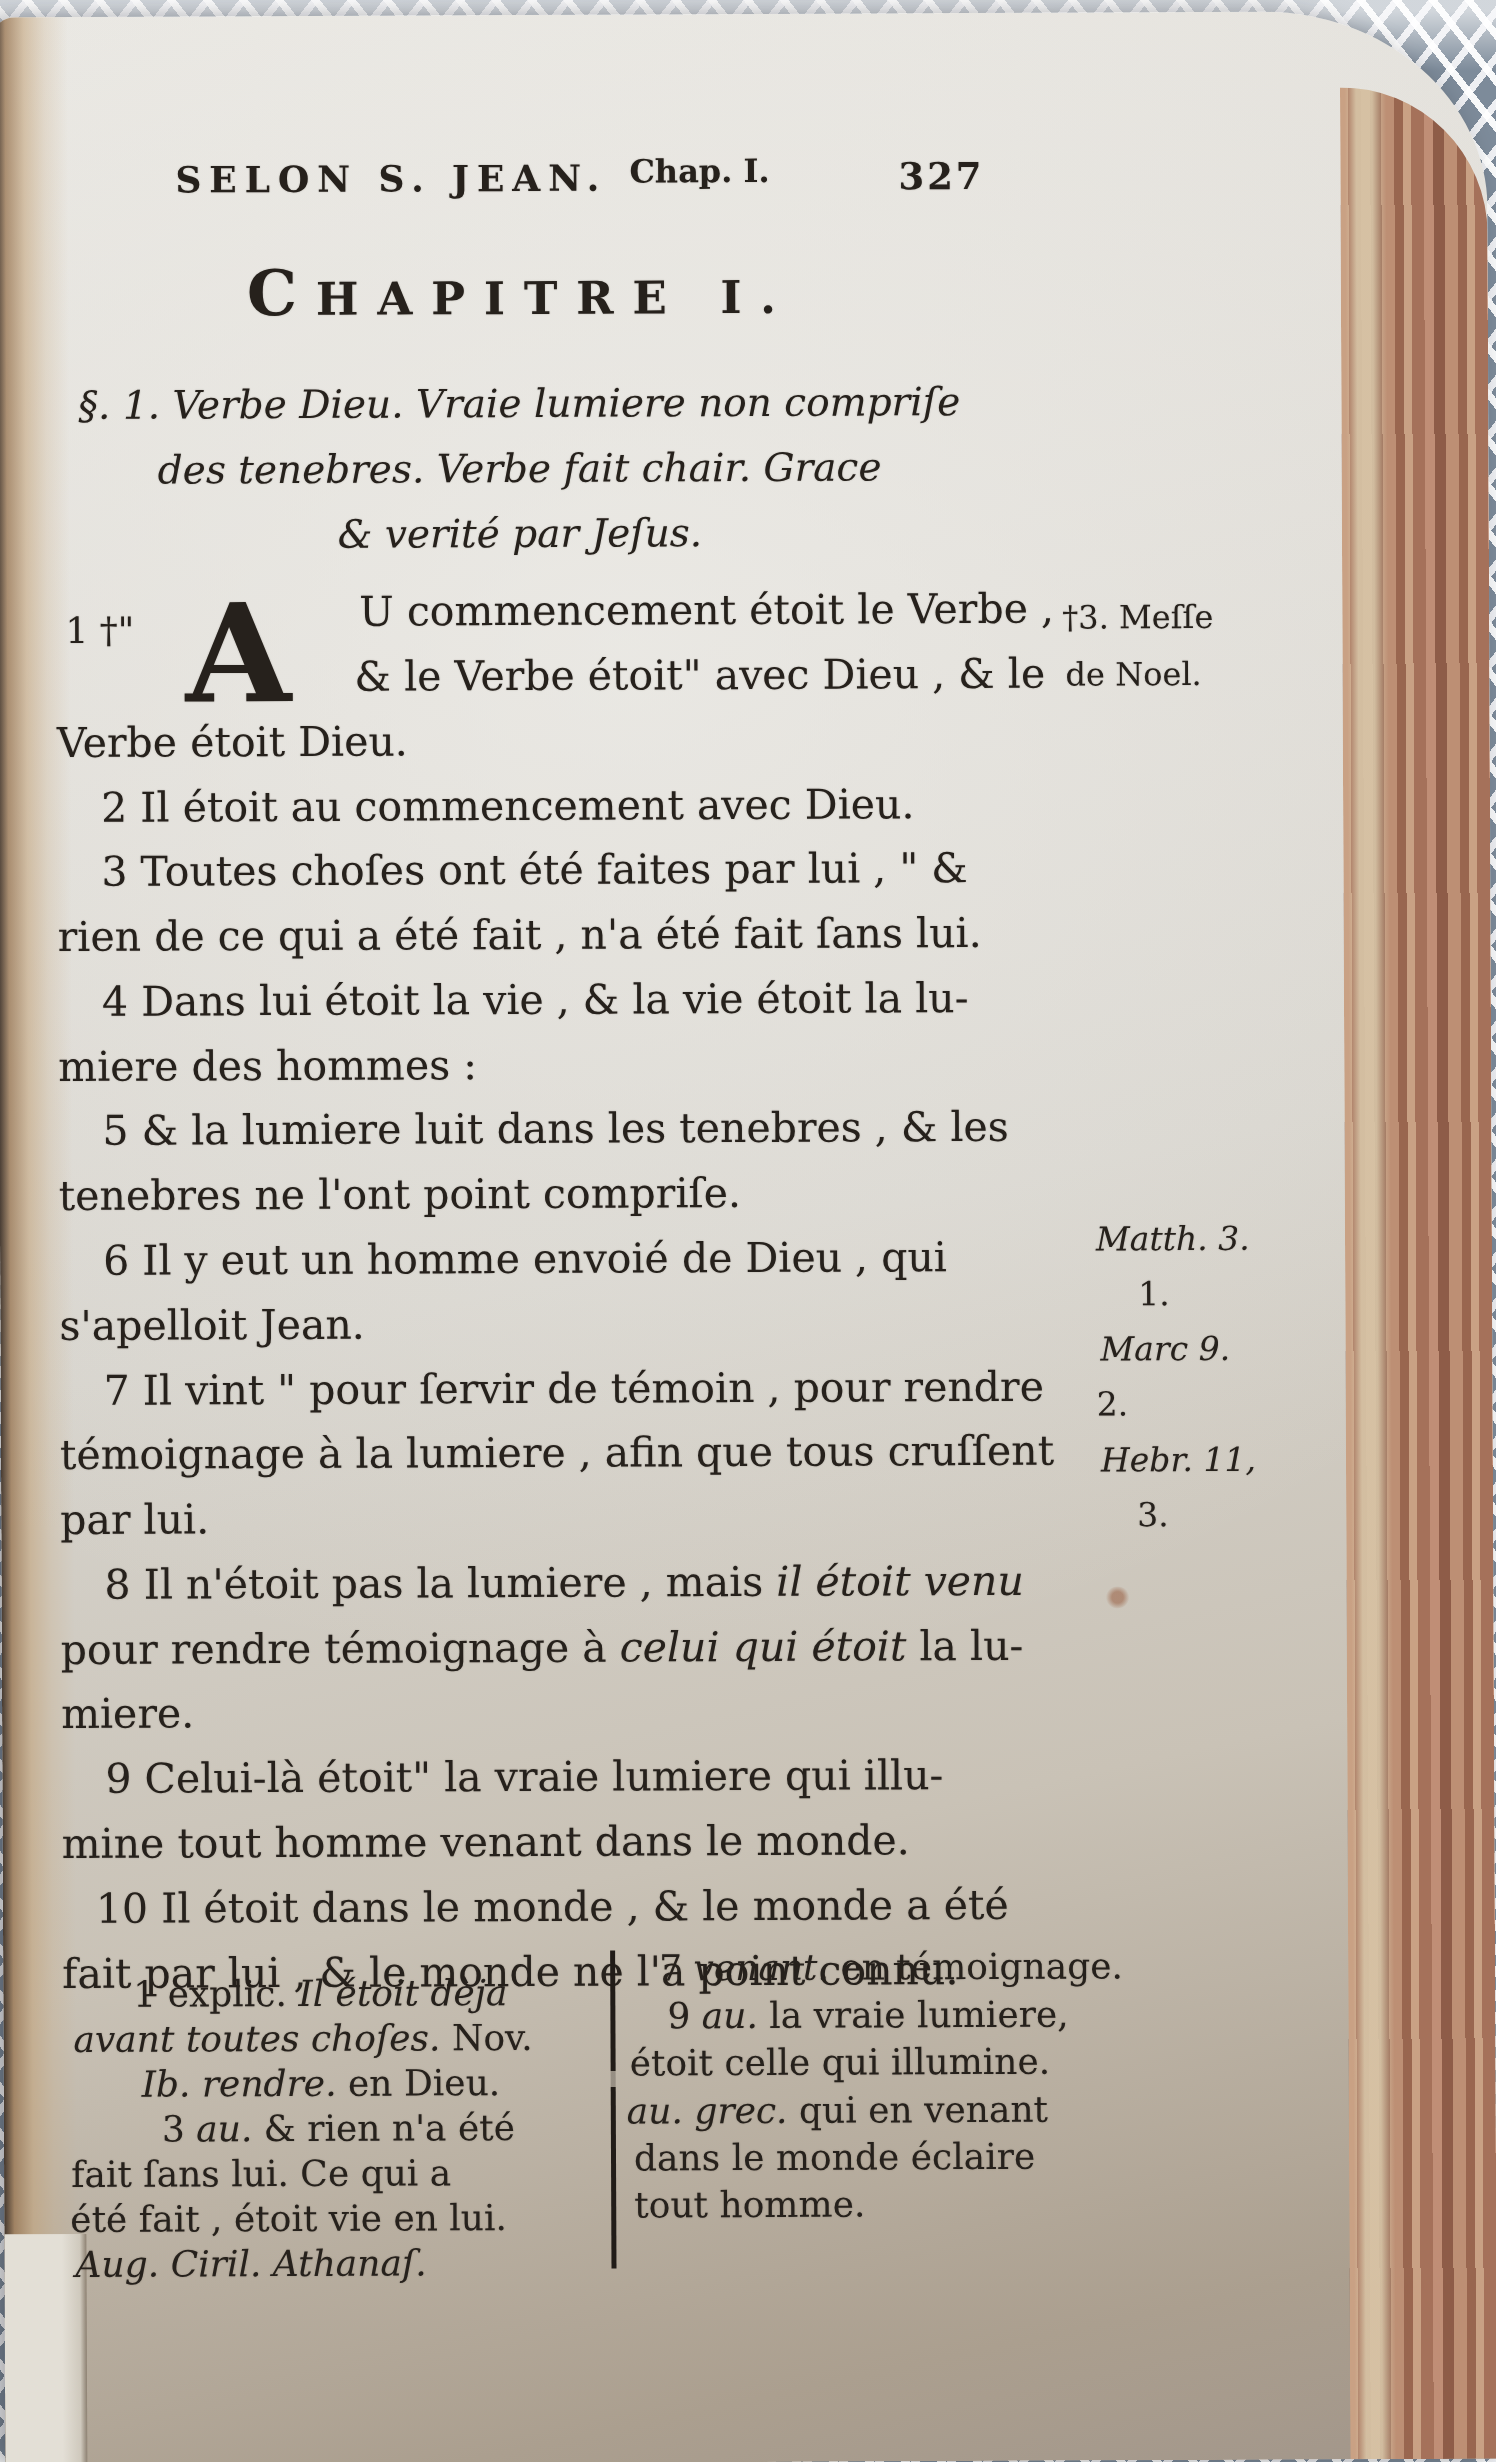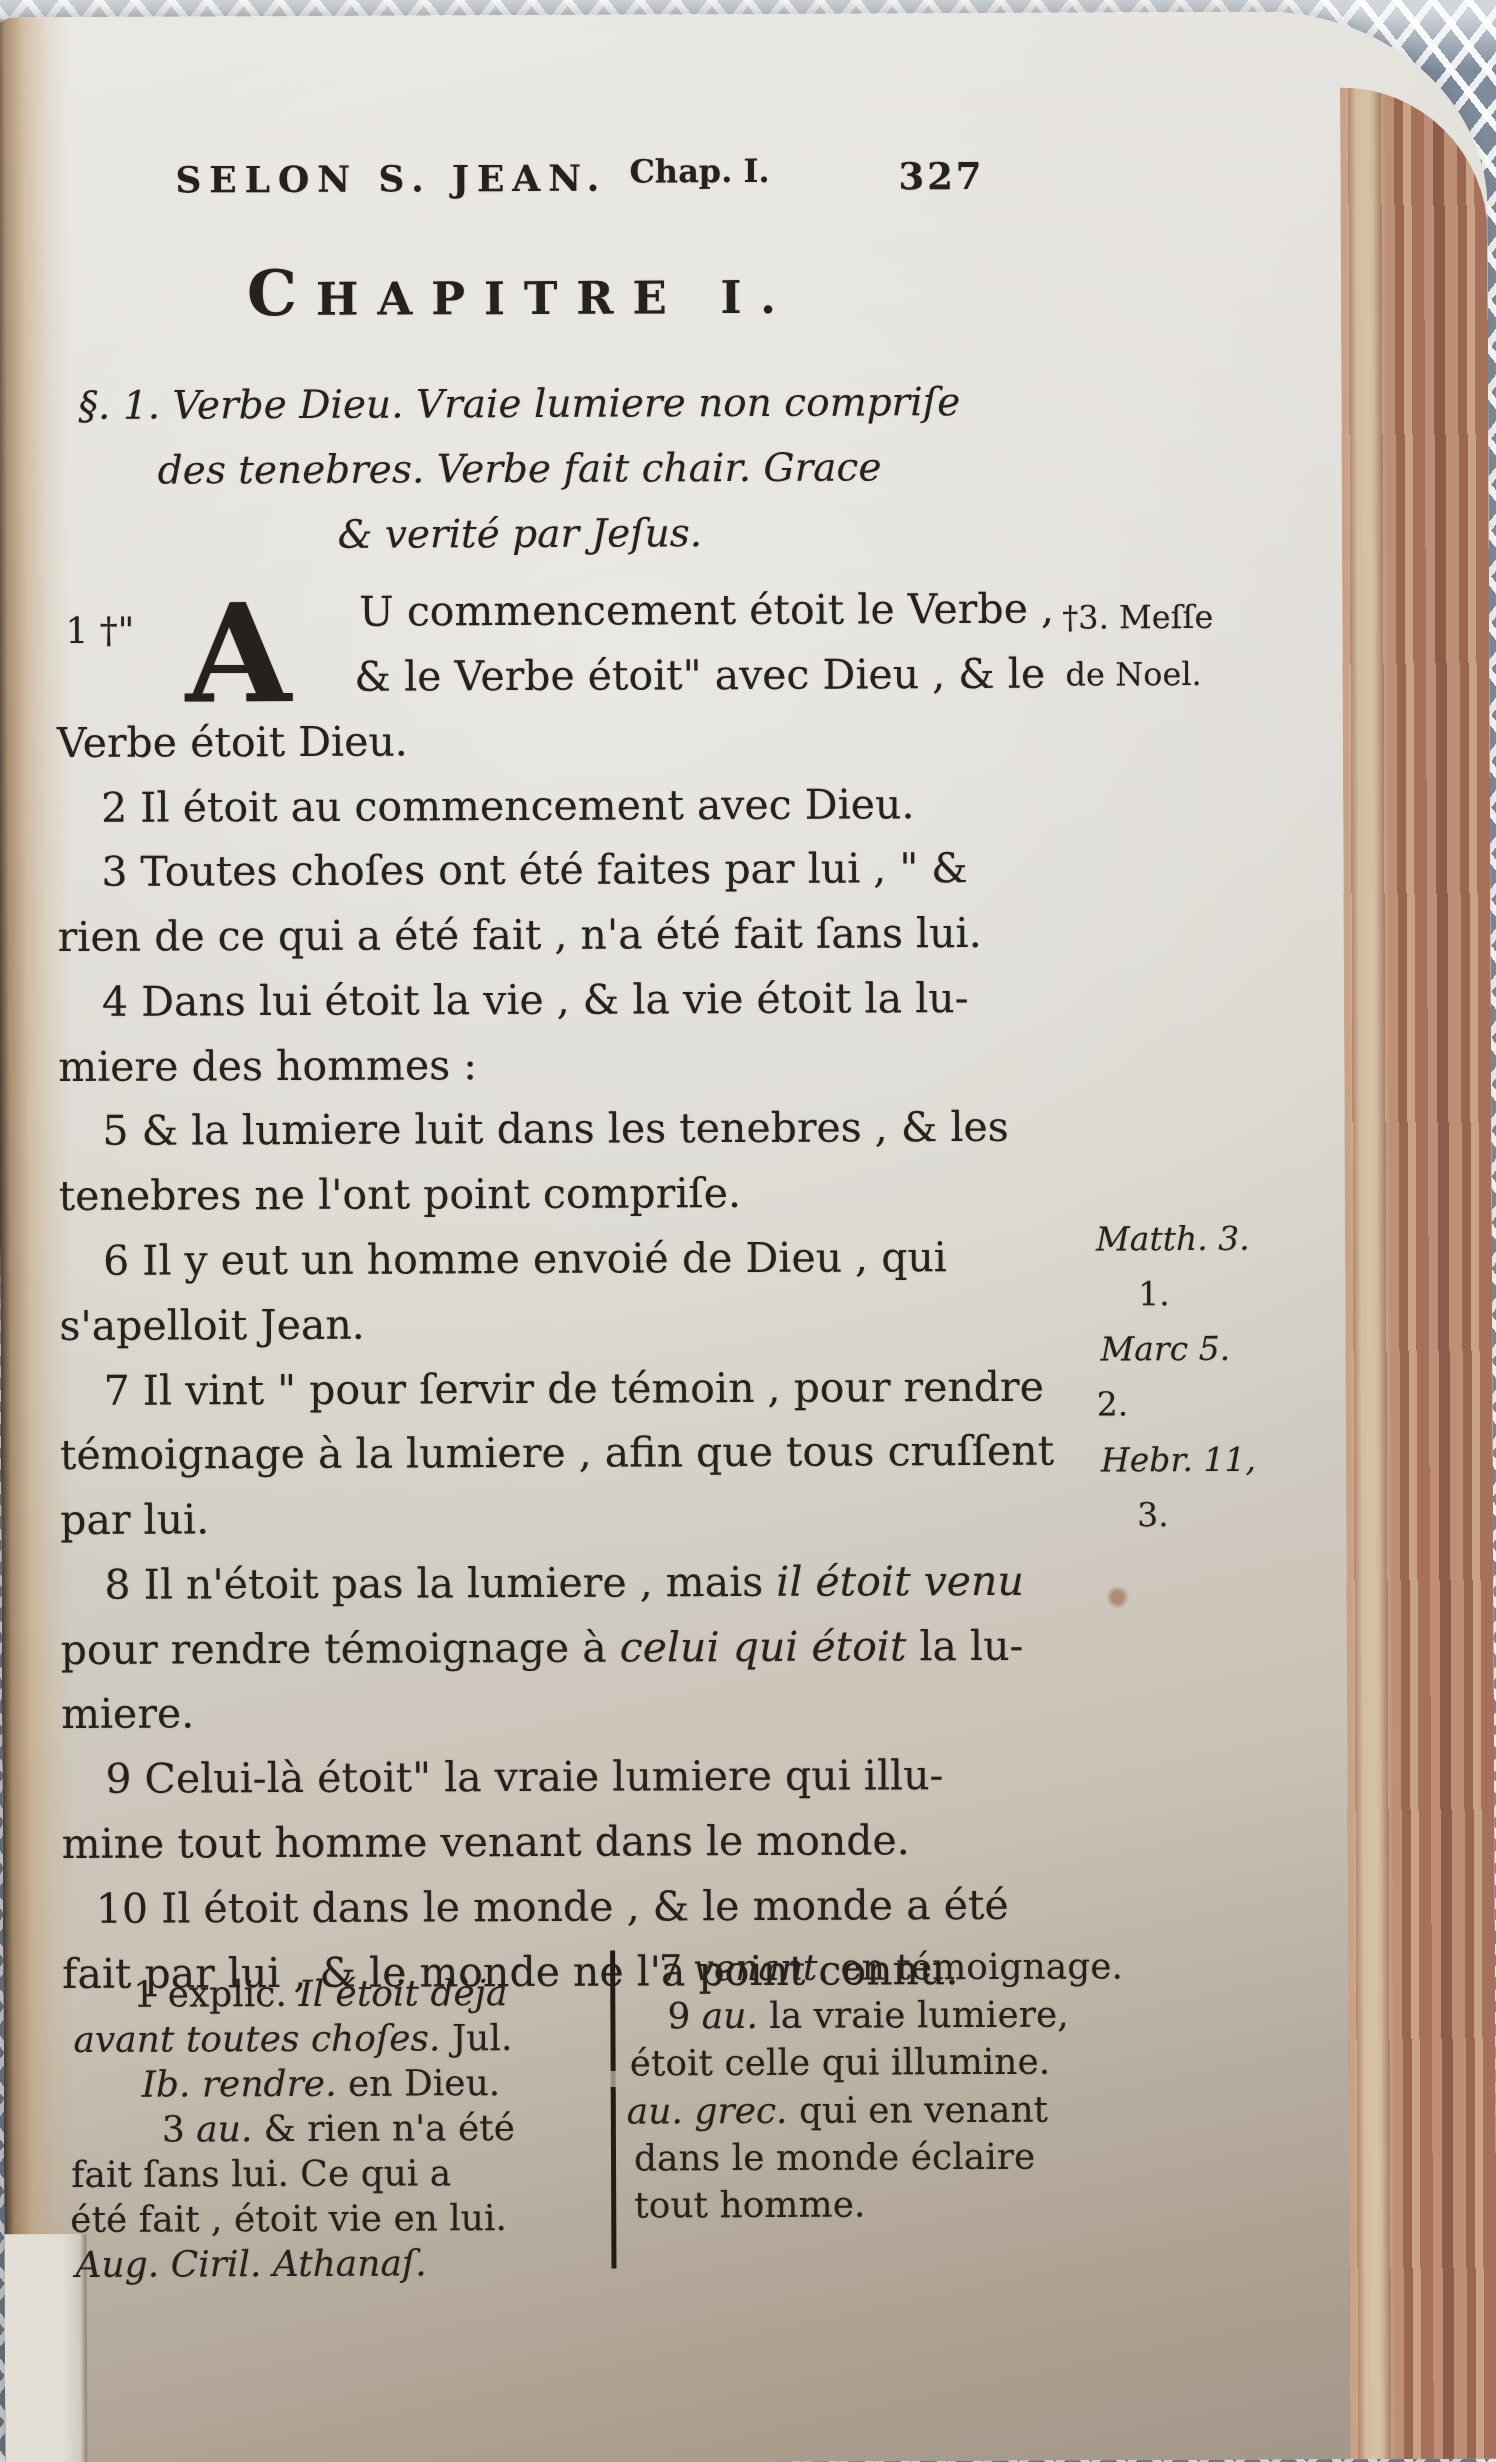--- a/index.html
+++ b/index.html
@@ -130,29 +130,29 @@
       <div class="bl" style="left:59px;top:1817px">mine tout homme venant dans le monde.</div>
 
       <div class="bl" style="left:93px;top:1882px">10 Il étoit dans le monde , &amp; le monde a été</div>
       <div class="bl" style="left:59px;top:1947px">fait par lui , &amp; le monde ne l'a point connu.</div>
 
       <div class="mnote" style="left:1065px;top:600px">†3. Meſſe</div>
       <div class="mnote" style="left:1068px;top:657px">de Noel.</div>
 
       <div class="mref it" style="left:1096px;top:1221px">Matth. 3.</div>
       <div class="mref" style="left:1138px;top:1276px">1.</div>
-      <div class="mref it" style="left:1100px;top:1331px">Marc 5.</div>
+      <div class="mref it" style="left:1100px;top:1331px">Marc 9.</div>
       <div class="mref" style="left:1096px;top:1386px">2.</div>
       <div class="mref it" style="left:1100px;top:1442px">Hebr. 11,</div>
       <div class="mref" style="left:1136px;top:1497px">3.</div>
 
       <div class="fn-divider"></div>
 
       <div class="fn" style="left:130px;top:1971px"><span>1 explic. </span><span class="it">Il étoit dèja</span><span></span></div>
-      <div class="fn" style="left:70px;top:2016px"><span></span><span class="it">avant toutes choſes.</span><span> Jul.</span></div>
+      <div class="fn" style="left:70px;top:2016px"><span></span><span class="it">avant toutes choſes.</span><span> Nov.</span></div>
       <div class="fn" style="left:138px;top:2061px"><span></span><span class="it">Ib. rendre.</span><span> en Dieu.</span></div>
       <div class="fn" style="left:158px;top:2106px"><span>3 </span><span class="it">au.</span><span> &amp; rien n'a été</span></div>
       <div class="fn" style="left:67px;top:2151px"><span>fait ſans lui.  Ce qui a</span><span class="it"></span><span></span></div>
       <div class="fn" style="left:66px;top:2196px"><span>été fait , étoit vie en lui.</span><span class="it"></span><span></span></div>
       <div class="fn" style="left:71px;top:2241px"><span></span><span class="it">Aug. Ciril. Athanaſ.</span><span></span></div>
 
       <div class="fn" style="left:656px;top:1947px"><span>7 </span><span class="it">venant.</span><span> en témoignage.</span></div>
       <div class="fn" style="left:664px;top:1995px"><span>9 </span><span class="it">au.</span><span> la vraie lumiere,</span></div>
       <div class="fn" style="left:626px;top:2042px"><span>étoit celle qui illumine.</span><span class="it"></span><span></span></div>
       <div class="fn" style="left:623px;top:2090px"><span></span><span class="it">au. grec.</span><span> qui en venant</span></div>

